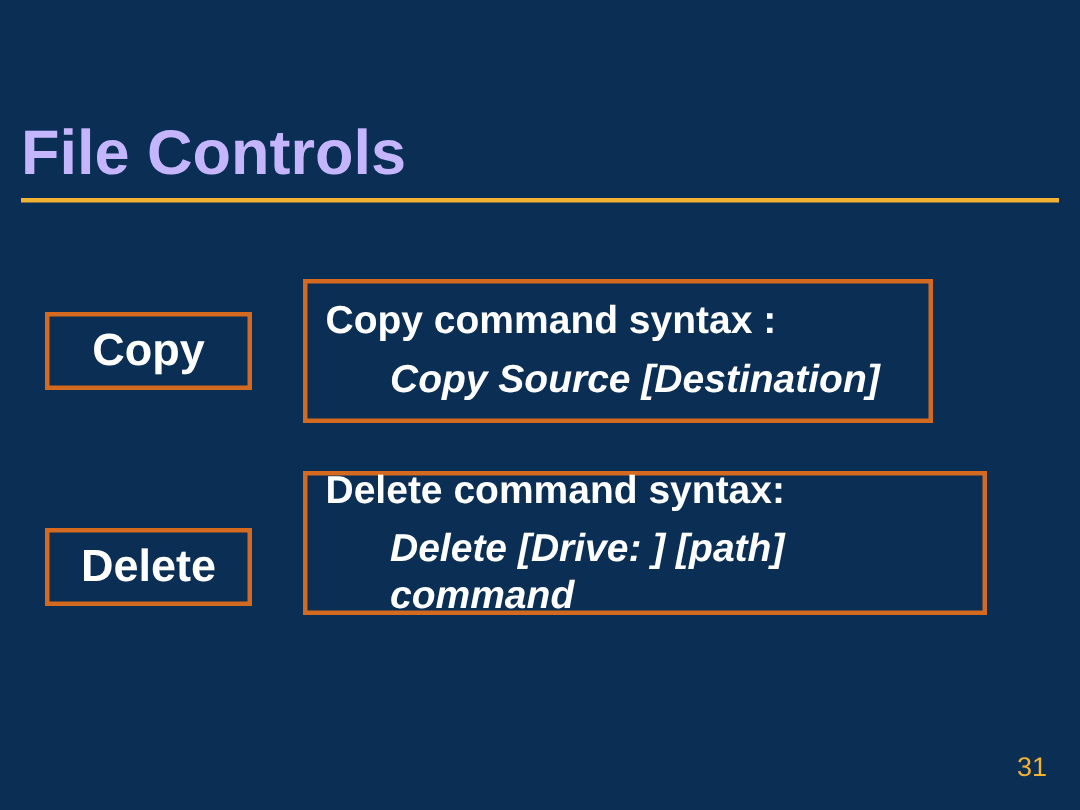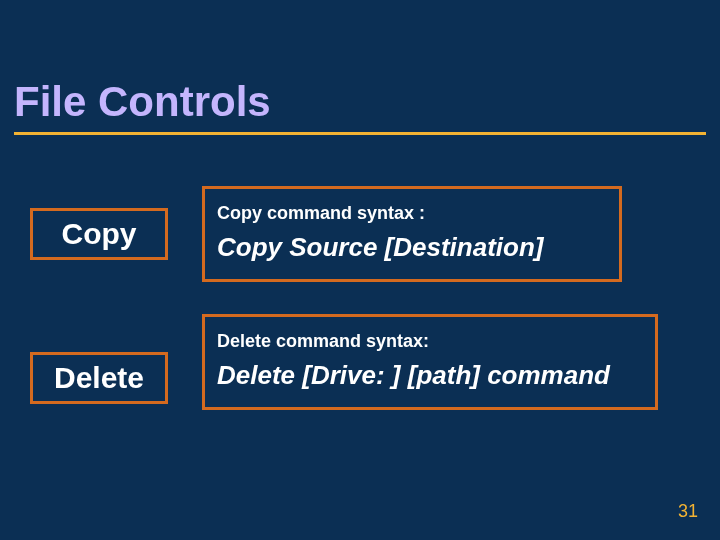--- a/index.html
+++ b/index.html
@@ -47,28 +47,29 @@
     font-size: 30px;
     font-weight: bold;
   }
   .desc-box {
     padding: 8px 12px 10px 12px;
     display: flex;
     flex-direction: column;
     justify-content: center;
   }
   .desc-line1 {
-    font-size: 18px;
+    font-size: 26px;
     font-weight: bold;
     margin-bottom: 8px;
   }
   .desc-line2 {
     font-size: 26px;
     font-weight: bold;
     font-style: italic;
+    margin-left: 43px;
   }
   .pagenum {
     position: absolute;
     right: 22px;
     bottom: 18px;
     color: #f2b233;
     font-size: 18px;
   }
   
   #box-copy-label  { left: 30px;  top: 208px; width: 138px; height: 52px; }

